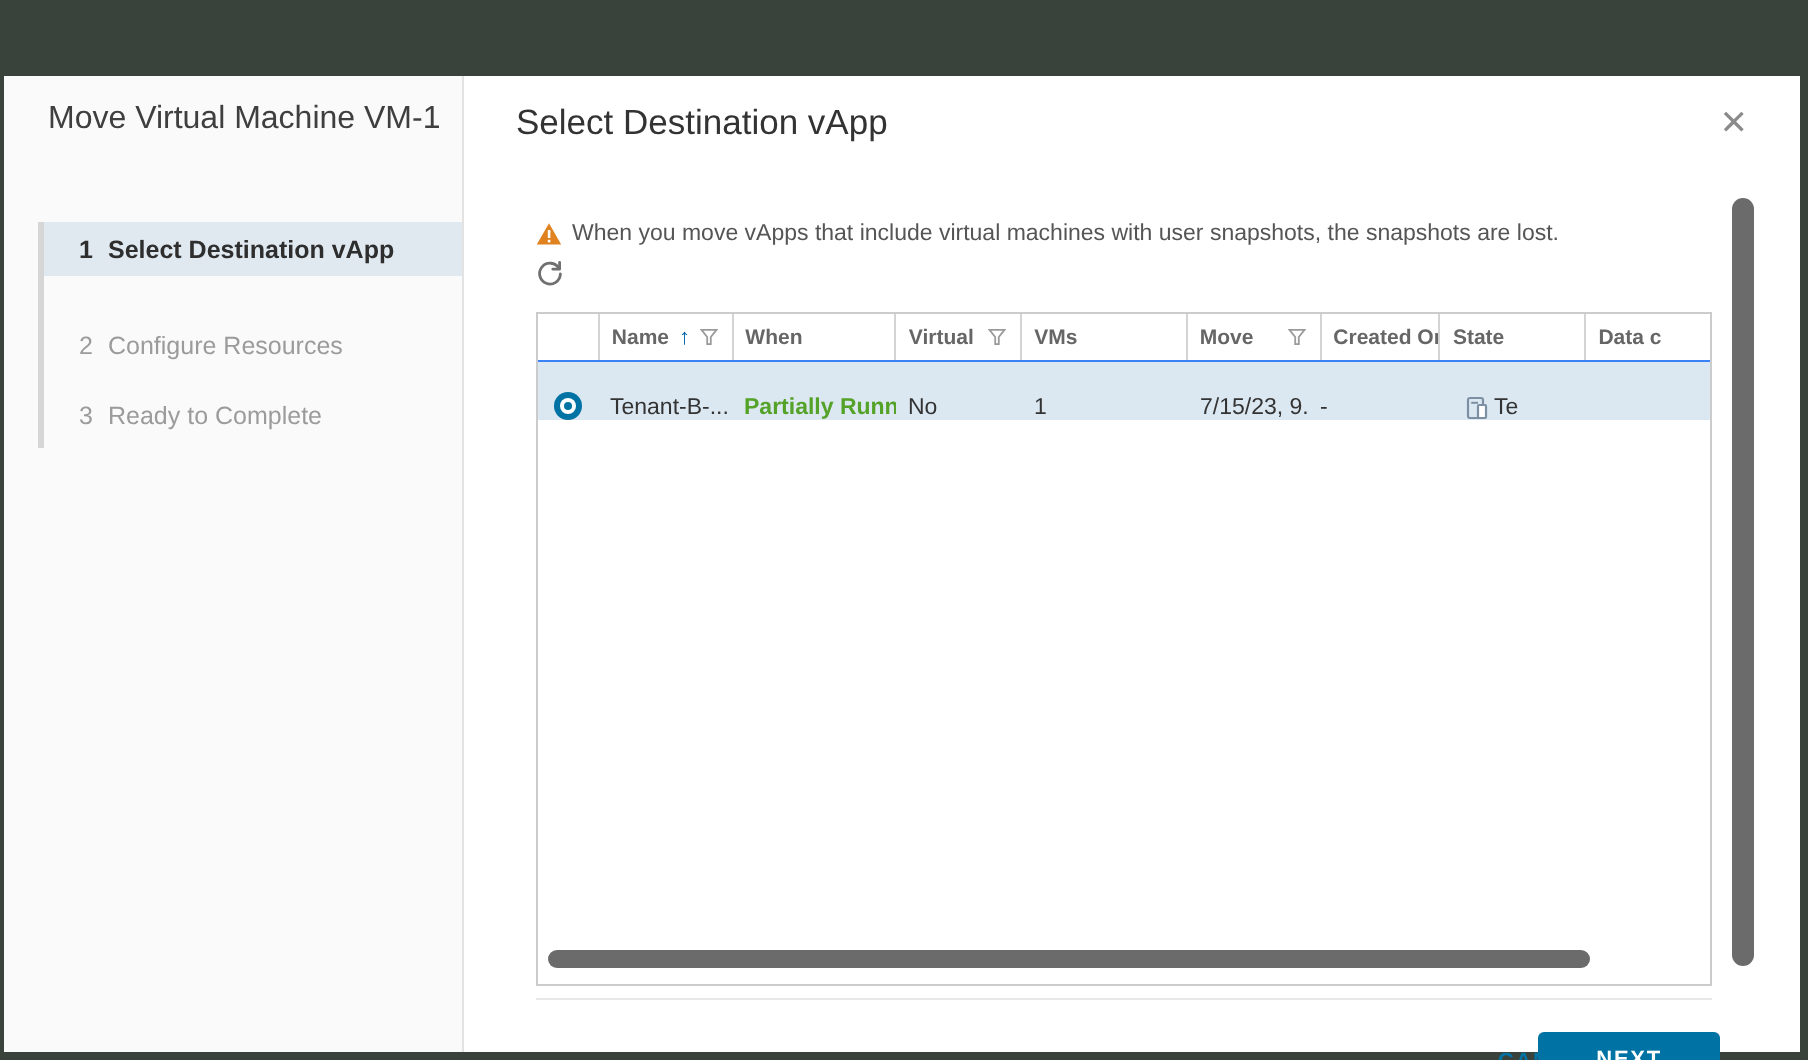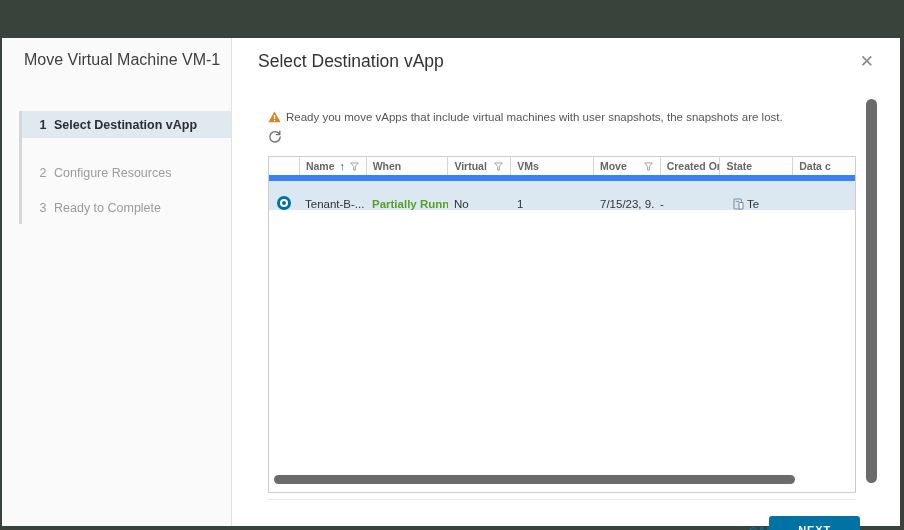--- a/index.html
+++ b/index.html
@@ -102,21 +102,21 @@
   .grid-footer-line {
     position: absolute;
     left: 36px; top: 455px;
     width: 588px; height: 7px;
     border-bottom: 1px solid #e8e8e8;
   }
   .grid-header {
     display: flex;
     height: 24px;
     align-items: stretch;
-    border-bottom: 6px solid #3b82f6;
+    border-bottom: 1px solid #3b82f6;
   }
   .gh-cell {
     display: flex;
     align-items: center;
     font-size: 10.5px;
     font-weight: 600;
     color: #666;
     padding-left: 6px;
     border-left: 1px solid #d4d4d4;
     white-space: nowrap;
@@ -238,21 +238,21 @@
   <div class="content">
     <div class="page-title">Select Destination vApp</div>
     <div class="close-btn">✕</div>
 
     <div class="warning-banner">
       <svg width="13" height="12" viewBox="0 0 13 12">
         <path d="M6.5 0.6 L12.6 11.2 L0.4 11.2 Z" fill="#e0821f"></path>
         <rect x="5.9" y="4" width="1.3" height="4" fill="#fff"></rect>
         <rect x="5.9" y="8.9" width="1.3" height="1.3" fill="#fff"></rect>
       </svg>
-      <span>Ready you move vApps that include virtual machines with user snapshots, the snapshots are lost.</span>
+      <span>When you move vApps that include virtual machines with user snapshots, the snapshots are lost.</span>
     </div>
 
     <div class="refresh-btn">
       <svg width="14" height="14" viewBox="0 0 14 14">
         <path d="M11.5 4.2 A5.2 5.2 0 1 0 12.2 7" fill="none" stroke="#707070" stroke-width="1.4" stroke-linecap="round"></path>
         <path d="M11.8 1.2 L11.8 4.6 L8.4 4.6" fill="none" stroke="#707070" stroke-width="1.4" stroke-linecap="round" stroke-linejoin="round"></path>
       </svg>
     </div>
 
     <div class="grid">

